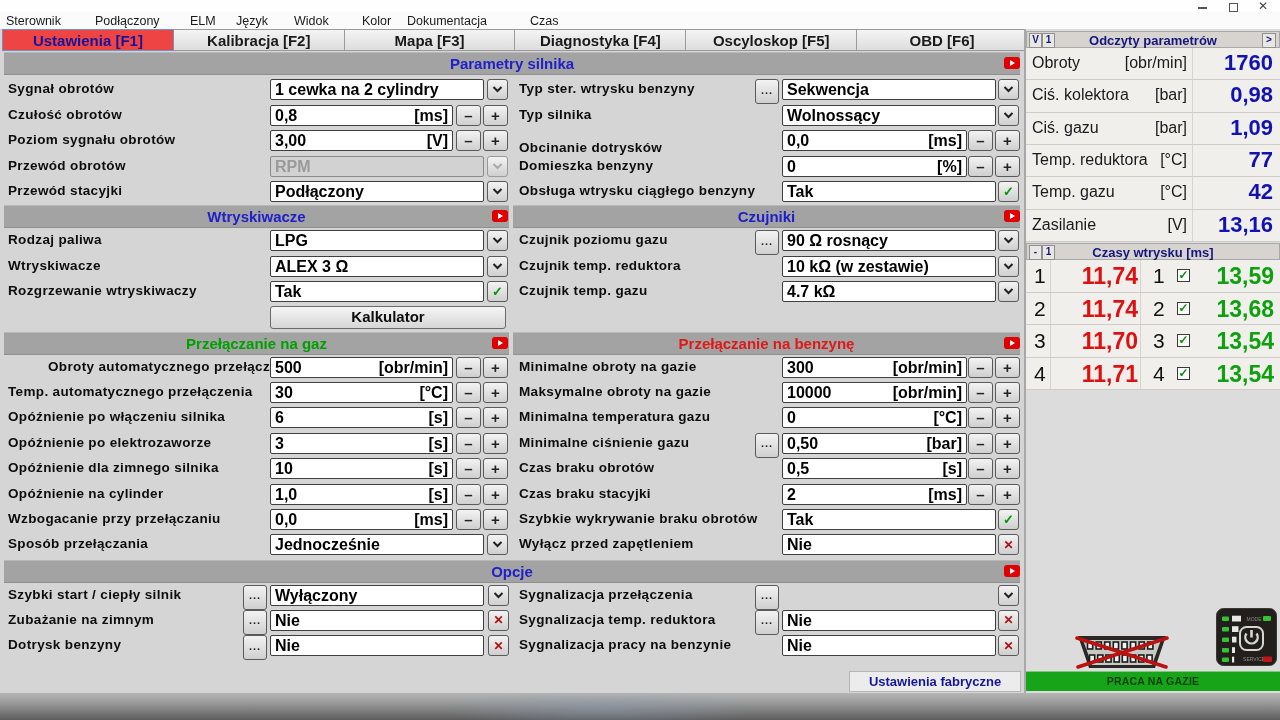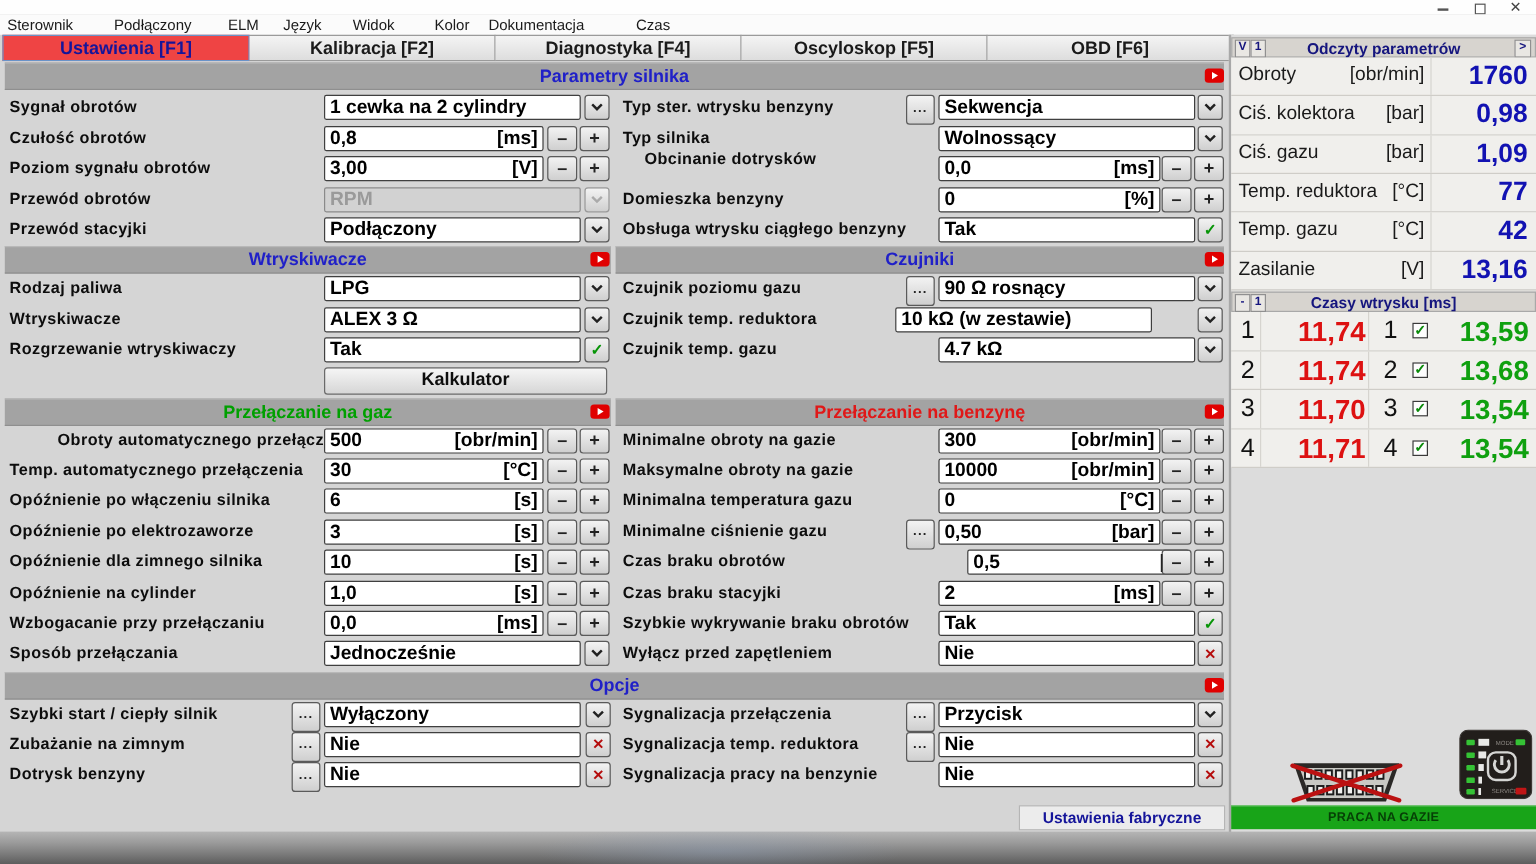--- a/index.html
+++ b/index.html
@@ -52,20 +52,21 @@
 <div class="menuitem" style="left:190px;">ELM</div>
 <div class="menuitem" style="left:236px;">Język</div>
 <div class="menuitem" style="left:294px;">Widok</div>
 <div class="menuitem" style="left:362px;">Kolor</div>
 <div class="menuitem" style="left:407px;">Dokumentacja</div>
 <div class="menuitem" style="left:530px;">Czas</div>
 </div>
 <div class="abs" id="tabs">
 <div class="tab active">Ustawienia [F1]</div>
 <div class="tab">Kalibracja [F2]</div>
+<div class="tab">Mapa [F3]</div>
 <div class="tab">Diagnostyka [F4]</div>
 <div class="tab">Oscyloskop [F5]</div>
 <div class="tab">OBD [F6]</div>
 </div>
 <div class="abs" id="main">
 <div class="hdr" style="left:4px;top:1px;width:1016px;color:#2020c8;">Parametry silnika<span class="yt" style="left:1000px;"></span></div>
 <div class="hdr" style="left:4px;top:154px;width:505px;color:#2020c8;">Wtryskiwacze<span class="yt" style="left:488px;"></span></div>
 <div class="hdr" style="left:513px;top:154px;width:507px;color:#2020c8;">Czujniki<span class="yt" style="left:491px;"></span></div>
 <div class="hdr" style="left:513px;top:281px;width:507px;color:#e01818;">Przełączanie na benzynę<span class="yt" style="left:491px;"></span></div>
 <div class="hdr" style="left:4px;top:281px;width:505px;color:#00a000;">Przełączanie na gaz<span class="yt" style="left:488px;"></span></div>
@@ -107,21 +108,21 @@
         <path d="M1.5 1 L5.5 5 L9.5 1" stroke="#222" stroke-width="2" fill="none"></path>
       </svg>
     </div>
 <div class="lbl" style="left:519px;top:55.80000000000001px;">Typ silnika</div>
     <div class="inp" style="left:782px;top:53.80000000000001px;width:208px;">Wolnossący</div>
     <div class="sbtn chev" style="left:998px;top:53.80000000000001px;width:19px;">
       <svg width="11" height="7" viewBox="0 0 11 7">
         <path d="M1.5 1 L5.5 5 L9.5 1" stroke="#222" stroke-width="2" fill="none"></path>
       </svg>
     </div>
-<div class="lbl" style="left:519px;top:74px;margin-left:18px;">Obcinanie dotrysków</div>
+<div class="lbl" style="left:519px;top:89px;">Obcinanie dotrysków</div>
     <div class="inp" style="left:782px;top:79.19999999999999px;width:179px;">0,0<span class="unit">[ms]</span></div>
     <div class="sbtn pm" style="left:968px;top:79.19999999999999px;width:23px;">–</div>
     <div class="sbtn pm" style="left:995px;top:79.19999999999999px;width:23px;">+</div>
 <div class="lbl" style="left:519px;top:106.6px;">Domieszka benzyny</div>
     <div class="inp" style="left:782px;top:104.6px;width:179px;">0<span class="unit">[%]</span></div>
     <div class="sbtn pm" style="left:968px;top:104.6px;width:23px;">–</div>
     <div class="sbtn pm" style="left:995px;top:104.6px;width:23px;">+</div>
 <div class="lbl" style="left:519px;top:132.0px;">Obsługa wtrysku ciągłego benzyny</div>
     <div class="inp" style="left:782px;top:130.0px;width:208px;">Tak</div>
     <div class="sbtn chk" style="left:998px;top:130.0px;width:19px;">✓</div>
@@ -145,21 +146,21 @@
 <div class="bigbtn" style="left:270px;top:255px;width:234px;">Kalkulator</div>
 <div class="lbl" style="left:519px;top:181.4px;">Czujnik poziomu gazu</div>
     <div class="sbtn dots" style="left:755px;top:179.4px;width:22px;">...</div>
     <div class="inp" style="left:782px;top:179.4px;width:208px;">90 Ω rosnący</div>
     <div class="sbtn chev" style="left:998px;top:179.4px;width:19px;">
       <svg width="11" height="7" viewBox="0 0 11 7">
         <path d="M1.5 1 L5.5 5 L9.5 1" stroke="#222" stroke-width="2" fill="none"></path>
       </svg>
     </div>
 <div class="lbl" style="left:519px;top:206.8px;">Czujnik temp. reduktora</div>
-    <div class="inp" style="left:746px;top:204.8px;width:208px;">10 kΩ (w zestawie)</div>
+    <div class="inp" style="left:782px;top:204.8px;width:208px;">10 kΩ (w zestawie)</div>
     <div class="sbtn chev" style="left:998px;top:204.8px;width:19px;">
       <svg width="11" height="7" viewBox="0 0 11 7">
         <path d="M1.5 1 L5.5 5 L9.5 1" stroke="#222" stroke-width="2" fill="none"></path>
       </svg>
     </div>
 <div class="lbl" style="left:519px;top:232.2px;">Czujnik temp. gazu</div>
     <div class="inp" style="left:782px;top:230.2px;width:208px;">4.7 kΩ</div>
     <div class="sbtn chev" style="left:998px;top:230.2px;width:19px;">
       <svg width="11" height="7" viewBox="0 0 11 7">
         <path d="M1.5 1 L5.5 5 L9.5 1" stroke="#222" stroke-width="2" fill="none"></path>
@@ -211,21 +212,21 @@
 <div class="lbl" style="left:519px;top:358.3px;">Minimalna temperatura gazu</div>
     <div class="inp" style="left:782px;top:356.3px;width:179px;">0<span class="unit">[°C]</span></div>
     <div class="sbtn pm" style="left:968px;top:356.3px;width:23px;">–</div>
     <div class="sbtn pm" style="left:995px;top:356.3px;width:23px;">+</div>
 <div class="lbl" style="left:519px;top:383.7px;">Minimalne ciśnienie gazu</div>
     <div class="sbtn dots" style="left:755px;top:381.7px;width:22px;">...</div>
     <div class="inp" style="left:782px;top:381.7px;width:179px;">0,50<span class="unit">[bar]</span></div>
     <div class="sbtn pm" style="left:968px;top:381.7px;width:23px;">–</div>
     <div class="sbtn pm" style="left:995px;top:381.7px;width:23px;">+</div>
 <div class="lbl" style="left:519px;top:409.1px;">Czas braku obrotów</div>
-    <div class="inp" style="left:782px;top:407.1px;width:179px;margin-left:24px;">0,5<span class="unit">[s]</span></div>
+    <div class="inp" style="left:782px;top:407.1px;width:179px;">0,5<span class="unit">[s]</span></div>
     <div class="sbtn pm" style="left:968px;top:407.1px;width:23px;">–</div>
     <div class="sbtn pm" style="left:995px;top:407.1px;width:23px;">+</div>
 <div class="lbl" style="left:519px;top:434.5px;">Czas braku stacyjki</div>
     <div class="inp" style="left:782px;top:432.5px;width:179px;">2<span class="unit">[ms]</span></div>
     <div class="sbtn pm" style="left:968px;top:432.5px;width:23px;">–</div>
     <div class="sbtn pm" style="left:995px;top:432.5px;width:23px;">+</div>
 <div class="lbl" style="left:519px;top:459.9px;">Szybkie wykrywanie braku obrotów</div>
     <div class="inp" style="left:782px;top:457.9px;width:208px;">Tak</div>
     <div class="sbtn chk" style="left:998px;top:457.9px;width:19px;">✓</div>
 <div class="lbl" style="left:519px;top:485.29999999999995px;">Wyłącz przed zapętleniem</div>
@@ -242,21 +243,20 @@
 <div class="lbl" style="left:8px;top:560.9px;">Zubażanie na zimnym</div>
     <div class="sbtn dots" style="left:243px;top:558.9px;width:22px;">...</div>
     <div class="inp" style="left:270px;top:558.9px;width:208px;">Nie</div>
     <div class="sbtn xx" style="left:488px;top:558.9px;width:19px;">✕</div>
 <div class="lbl" style="left:8px;top:586.3px;">Dotrysk benzyny</div>
     <div class="sbtn dots" style="left:243px;top:584.3px;width:22px;">...</div>
     <div class="inp" style="left:270px;top:584.3px;width:208px;">Nie</div>
     <div class="sbtn xx" style="left:488px;top:584.3px;width:19px;">✕</div>
 <div class="lbl" style="left:519px;top:535.5px;">Sygnalizacja przełączenia</div>
     <div class="sbtn dots" style="left:755px;top:533.5px;width:22px;">...</div>
-    <div class="inp" style="left:782px;top:533.5px;width:208px;">Przycisk</div>
     <div class="sbtn chev" style="left:998px;top:533.5px;width:19px;">
       <svg width="11" height="7" viewBox="0 0 11 7">
         <path d="M1.5 1 L5.5 5 L9.5 1" stroke="#222" stroke-width="2" fill="none"></path>
       </svg>
     </div>
 <div class="lbl" style="left:519px;top:560.9px;">Sygnalizacja temp. reduktora</div>
     <div class="sbtn dots" style="left:755px;top:558.9px;width:22px;">...</div>
     <div class="inp" style="left:782px;top:558.9px;width:208px;">Nie</div>
     <div class="sbtn xx" style="left:998px;top:558.9px;width:19px;">✕</div>
 <div class="lbl" style="left:519px;top:586.3px;">Sygnalizacja pracy na benzynie</div>

